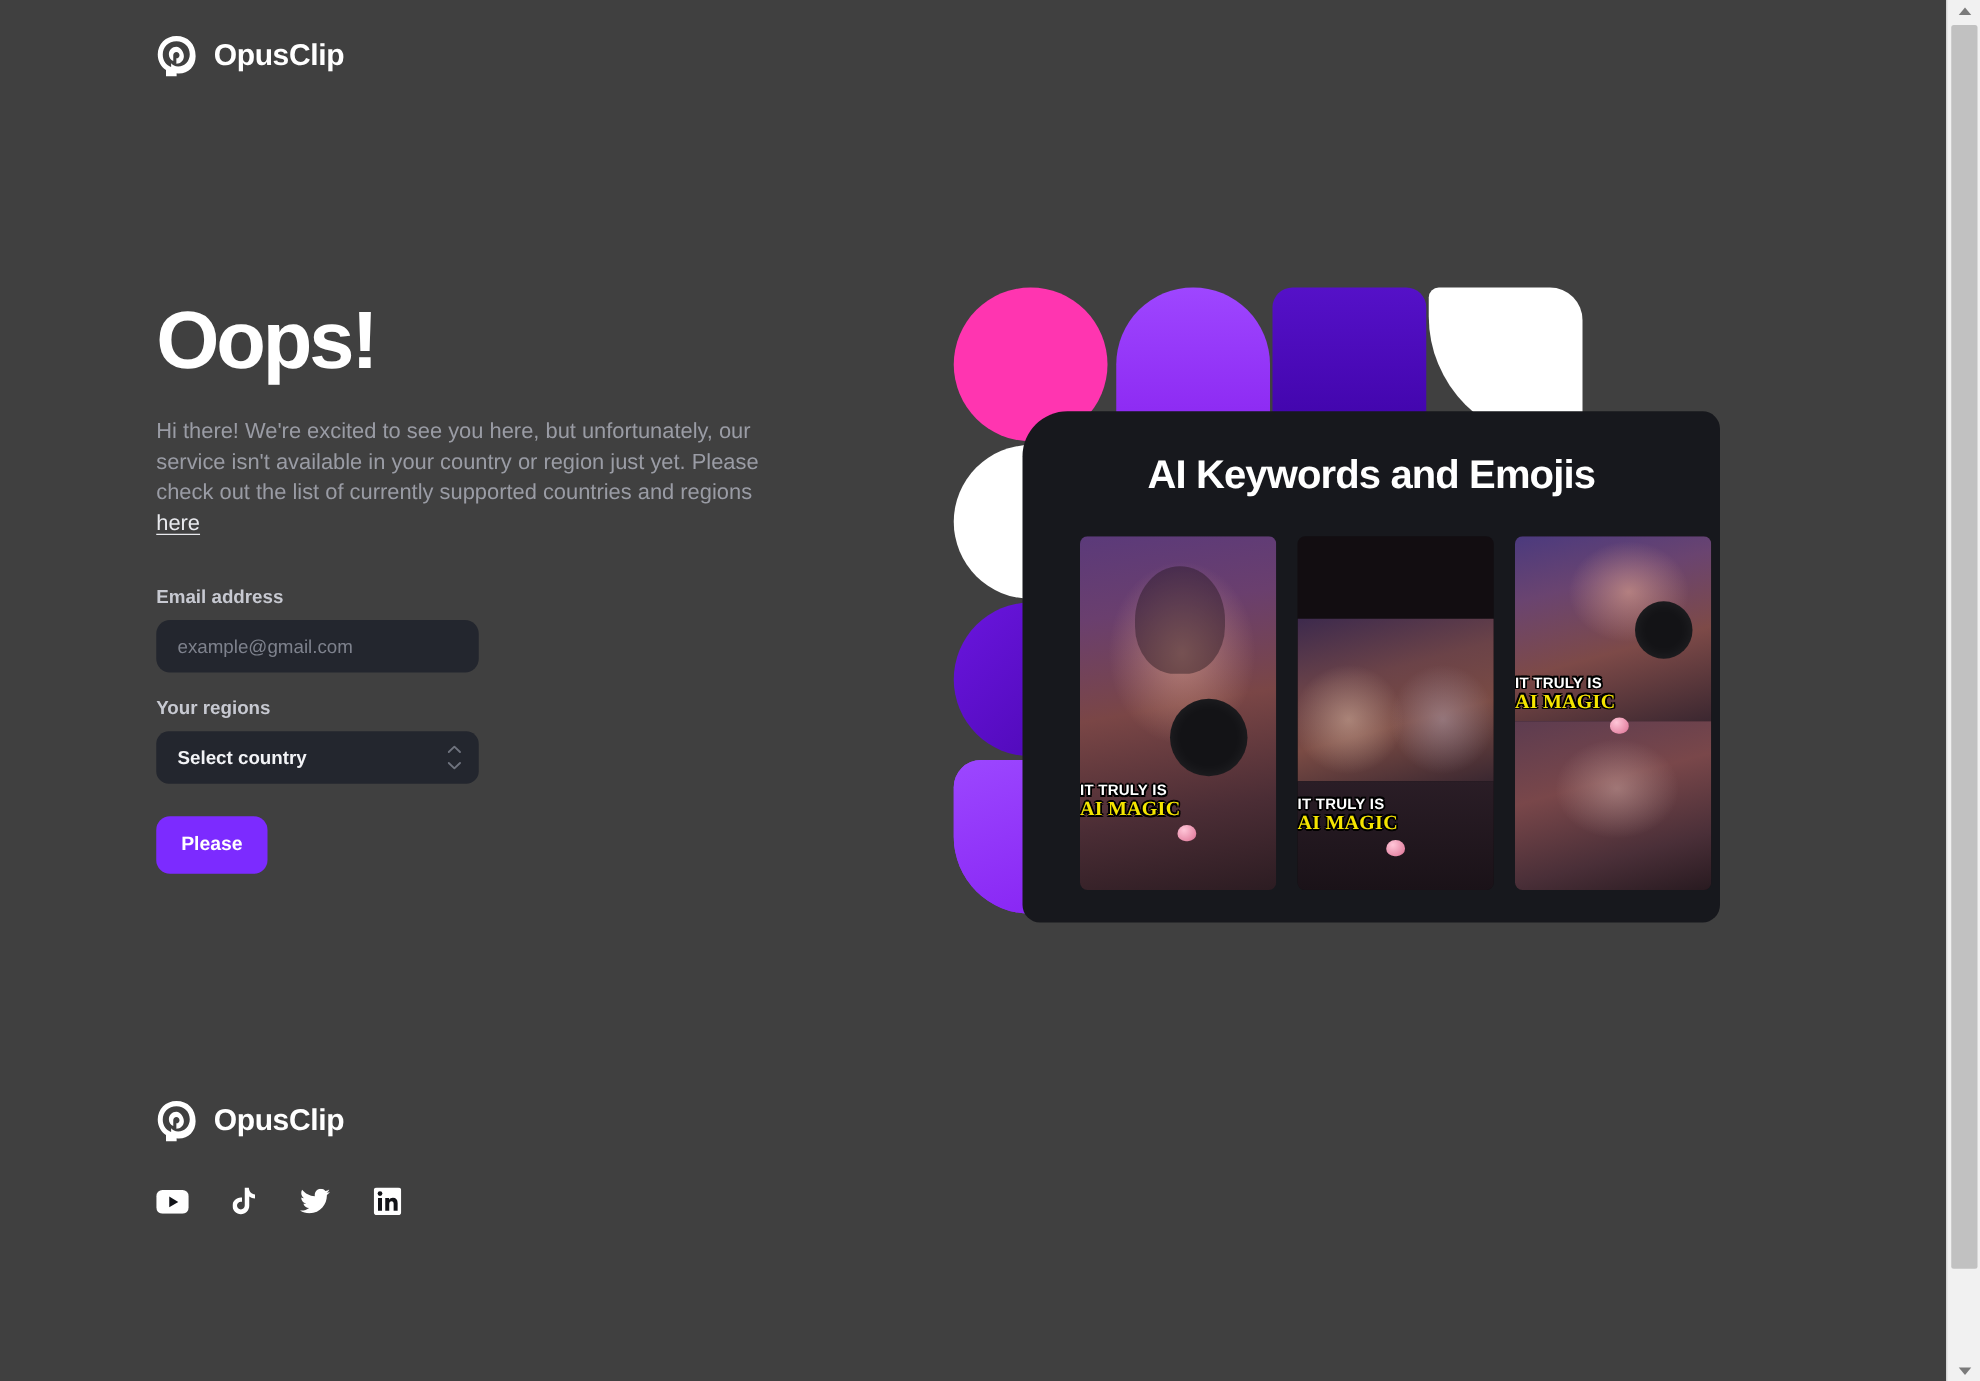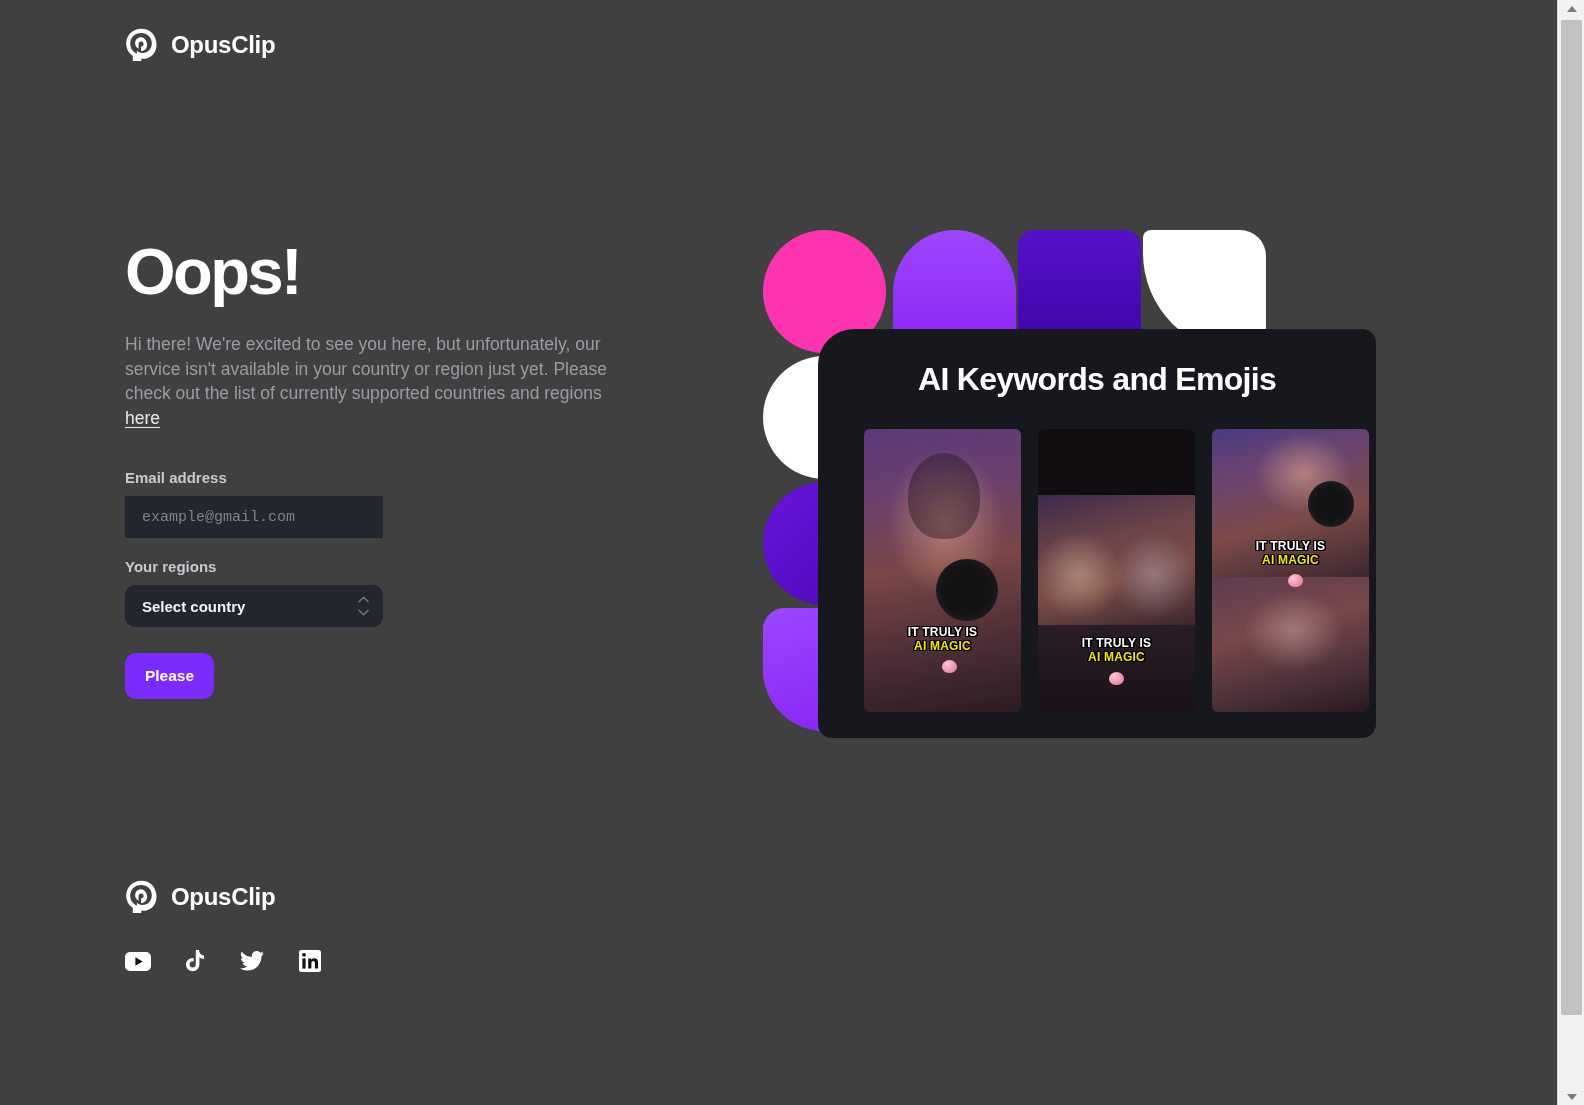--- a/index.html
+++ b/index.html
@@ -86,24 +86,24 @@
   .form { margin-top: 38px; width: 258px; }
   .field-label {
     color: #c7c9d1;
     font-size: 15px;
     font-weight: 700;
     margin-bottom: 10px;
   }
   .email-input {
     width: 258px; height: 42px;
     background: #23262e;
-    border: none; border-radius: 0;
+    border: none; border-radius: 11px;
     padding: 0 17px;
     color: #e9eaee; font-size: 15px;
-    font-family: Liberation Mono, monospace;
+    font-family: Liberation Sans, sans-serif;
     outline: none;
   }
   .email-input::placeholder { color: #7e828d; }
 
   .field-gap { height: 20px; }
 
   .select-wrap {
     position: relative;
     width: 258px; height: 42px;
     background: #23262e;
@@ -220,34 +220,35 @@
     background: rgba(0,0,0,0.38);
   }
   .mic {
     position: absolute;
     border-radius: 50%;
     background: #131316;
     box-shadow: inset 0 0 12px rgba(255,255,255,0.07);
   }
   .caption {
     position: absolute; left: 0; right: 0;
-    text-align: center;
+    text-align: left;
     font-weight: 800;
     line-height: 1.18;
     letter-spacing: 0.2px;
   }
   .cap-l1 {
     color: #ffffff; font-size: 12px;
     text-shadow: -1.4px 0 #000, 1.4px 0 #000, 0 -1.4px #000, 0 1.4px #000,
                  -1.2px -1.2px #000, 1.2px 1.2px #000, -1.2px 1.2px #000, 1.2px -1.2px #000;
   }
   .cap-l2 {
-    color: #f5 e600; color: #F5E500; font-size: 12px;
+    color: #f5 e600; color: #F5E500; font-size: 16px;
     text-shadow: -1.4px 0 #000, 1.4px 0 #000, 0 -1.4px #000, 0 1.4px #000,
                  -1.2px -1.2px #000, 1.2px 1.2px #000, -1.2px 1.2px #000, 1.2px -1.2px #000;
+    font-family: Liberation Serif, serif;
   }
   .brain {
     position: absolute;
     width: 15px; height: 13px;
     border-radius: 50% 50% 45% 45%;
     background: radial-gradient(circle at 35% 30%, #ffc6d8, #e78aa8 70%, #c9658a);
   }
 </style>
 </head>
 <body>

